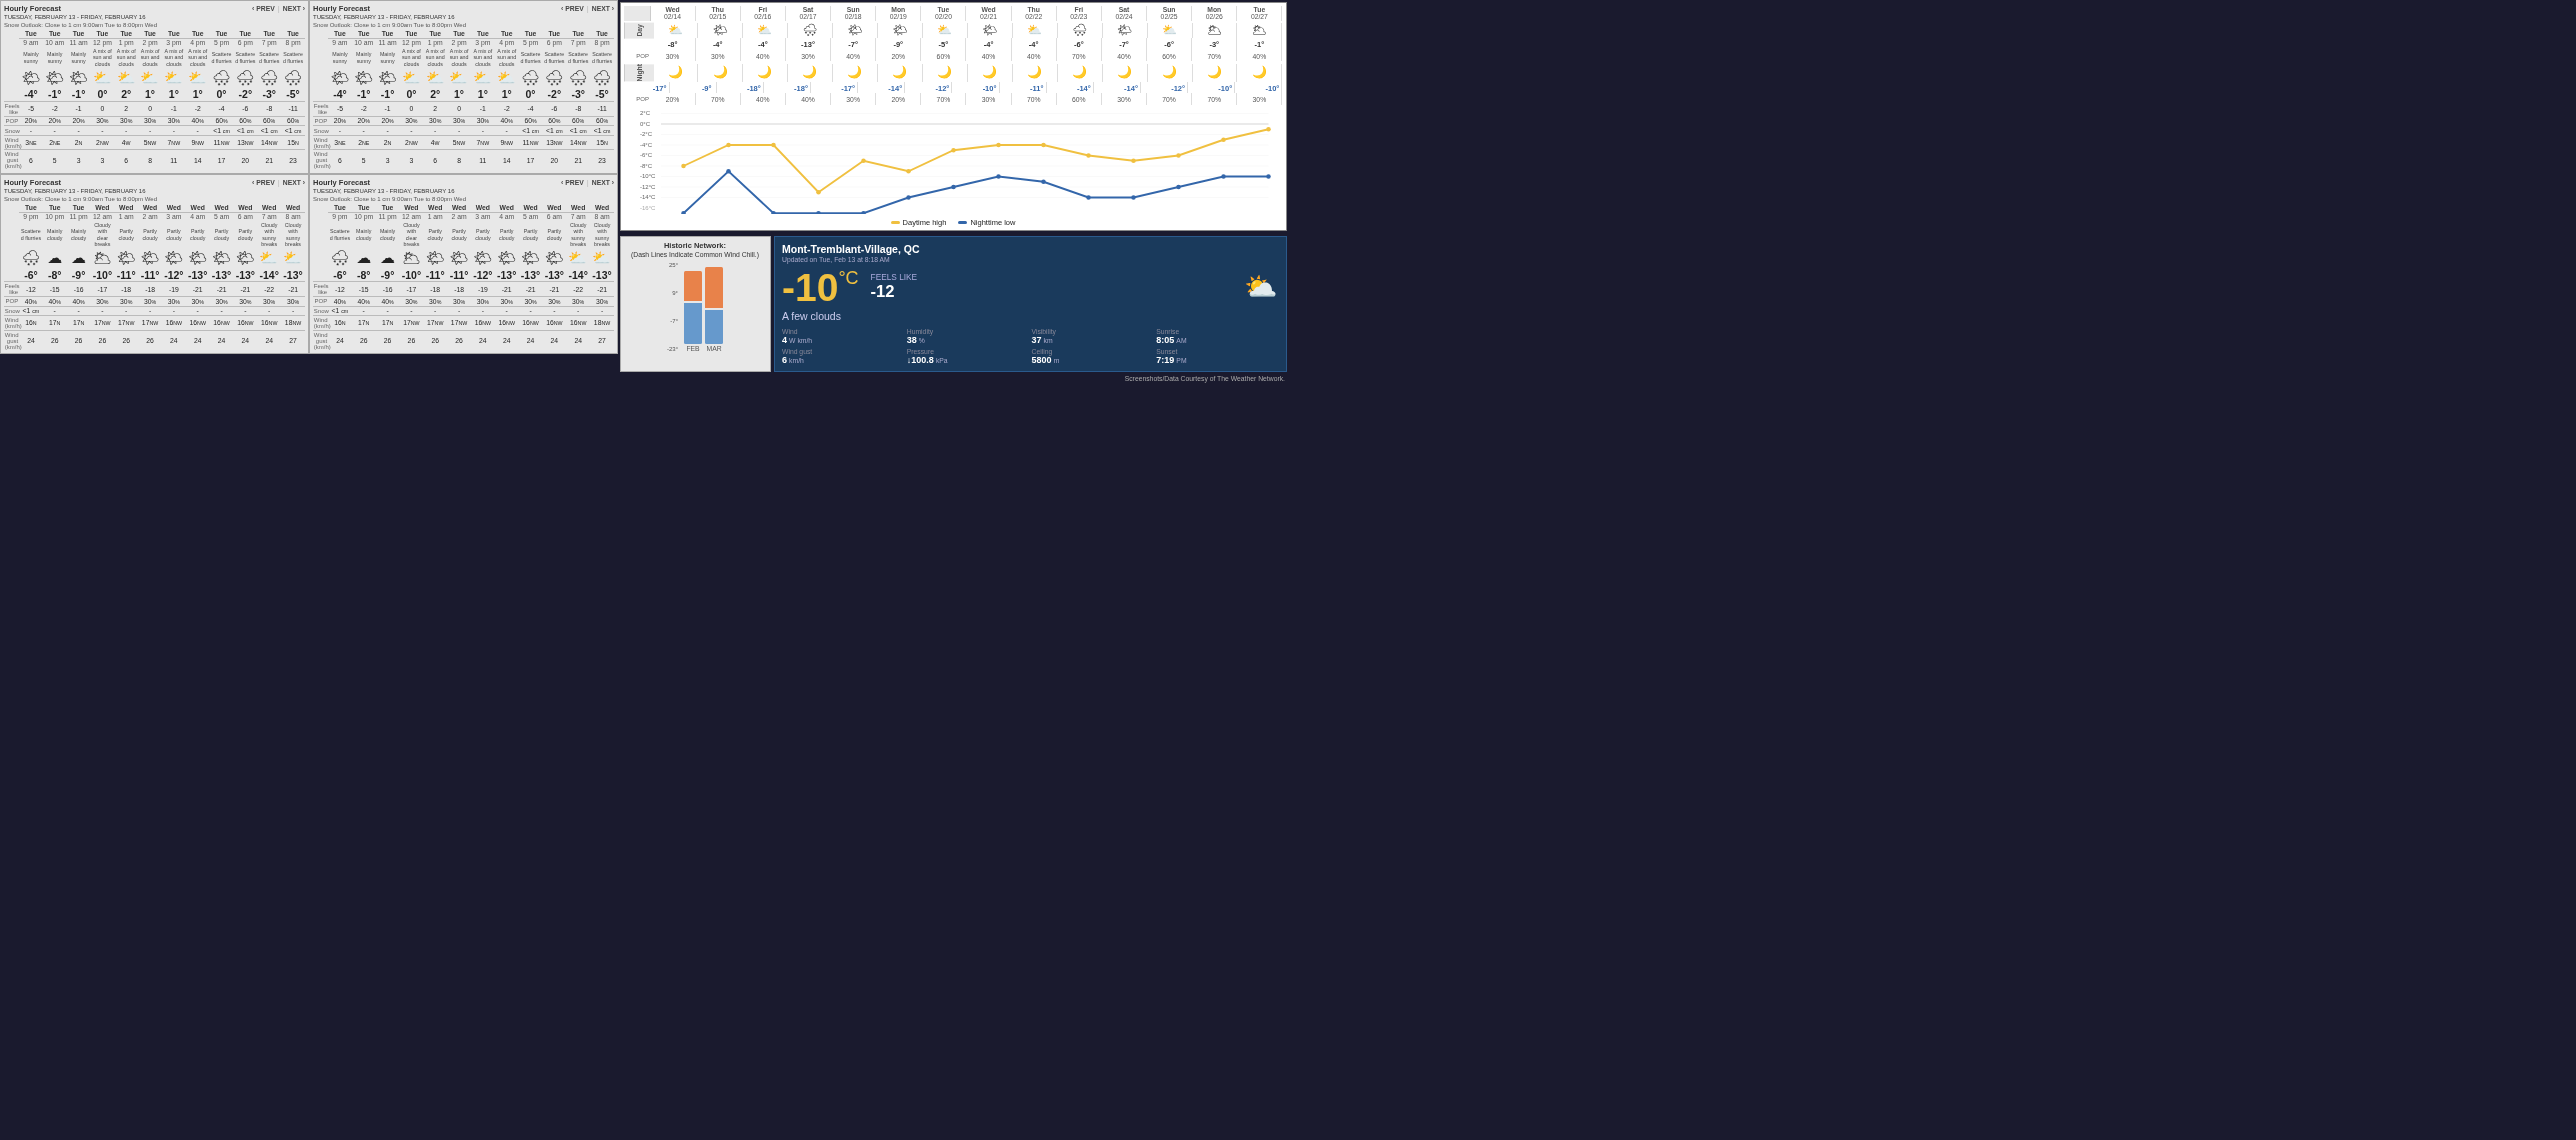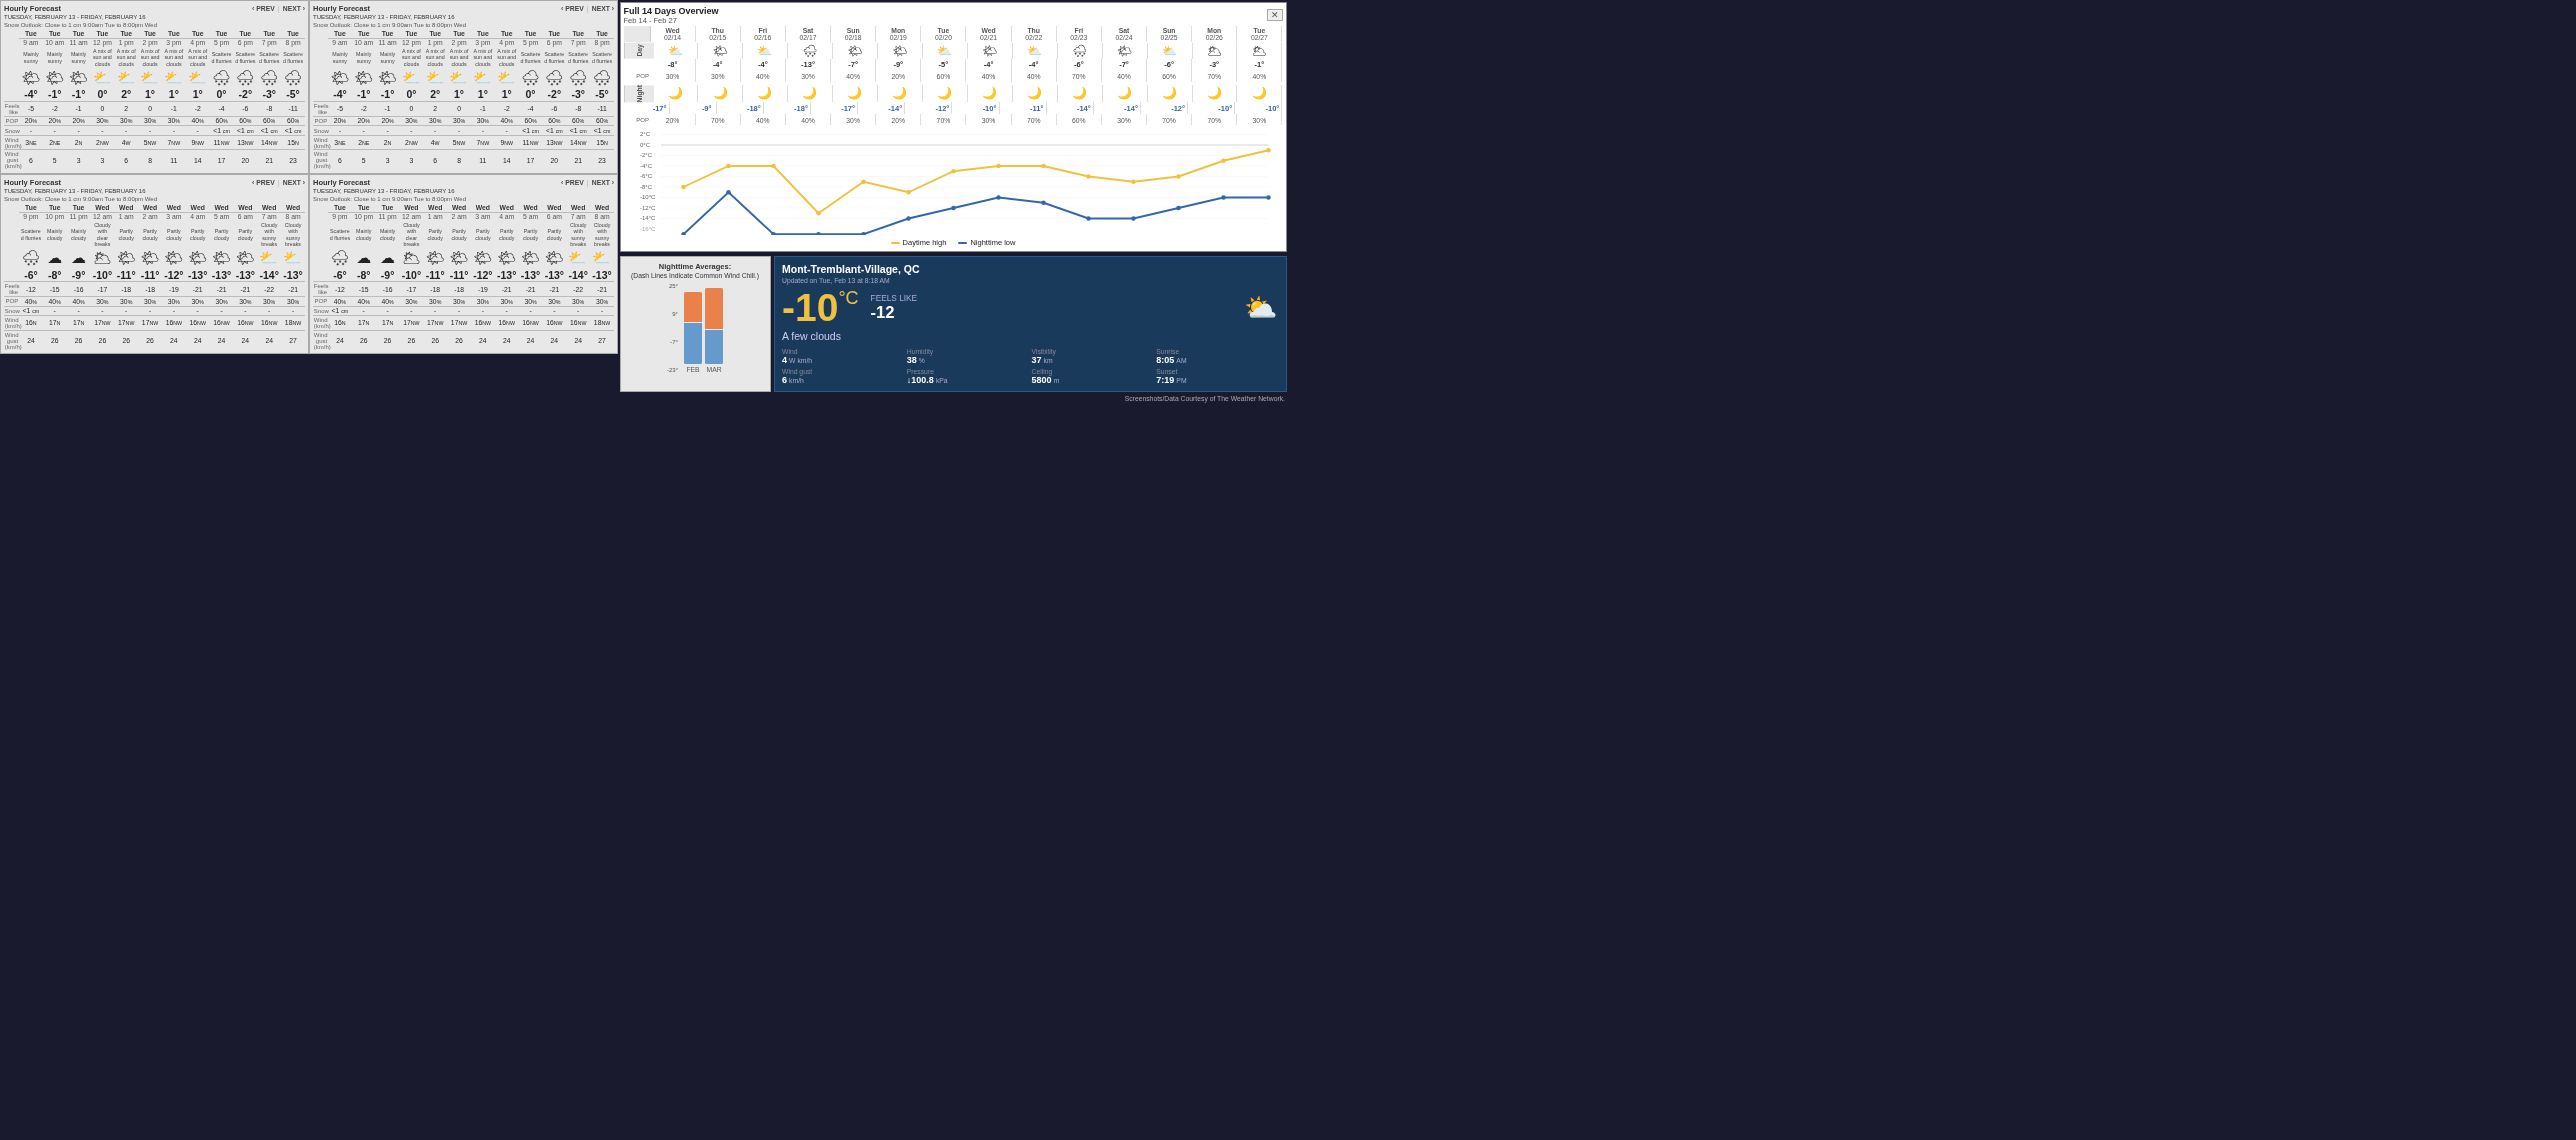--- a/index.html
+++ b/index.html
@@ -1029,27 +1029,20 @@
         </table>
       </div>
 
     </div>
 
   </div>
 
   <div class="right-section">
 
     <div class="overview-panel">
-      <div class="overview-header">
-        <div>
-          <div class="overview-title">Full 14 Days Overview</div>
-          <div class="overview-subtitle">Feb 14 - Feb 27</div>
-        </div>
-        <button class="close-btn">✕</button>
-      </div>
 
       <div style="display:flex;">
         <div style="width:27px;background:#e8e8e8;border-right:0.8px solid #ccc;"></div>
         <div id="overview-days-header" style="display:flex;flex:1;">
         <div style="flex: 1 1 0%; text-align: center; border-right: 0.8px solid rgb(221, 221, 221); padding: 0.8px;">
               <div style="font-size:6.8px;font-weight:bold;color:#555;">Wed</div>
               <div style="font-size:6.8px;color:#555;">02/14</div>
             </div>
             <div style="flex: 1 1 0%; text-align: center; border-right: 0.8px solid rgb(221, 221, 221); padding: 0.8px;">
               <div style="font-size:6.8px;font-weight:bold;color:#555;">Thu</div>
@@ -1292,21 +1285,21 @@
             <span>Nighttime low</span>
           </div>
         </div>
       </div>
     </div>
 
     <div class="bottom-right">
 
       <div class="historic-panel">
         <div class="historic-title">
-          <span>Nighttime Averages:</span><br>
+          <span>Historic Network:</span><br>
           <span style="font-size:6.8px;font-weight:normal;">(Dash Lines Indicate Common Wind Chill.)</span>
         </div>
 
         <div style="display:flex;justify-content:center;align-items:flex-end;height:90px;gap:3px;margin-top:3px;position:relative;">
 
           <div style="display:flex;flex-direction:column;justify-content:space-between;height:90px;font-size:6px;color:#555;text-align:right;margin-right:3px;">
             <span>25°</span>
             <span>9°</span>
             <span>-7°</span>
             <span>-23°</span>

